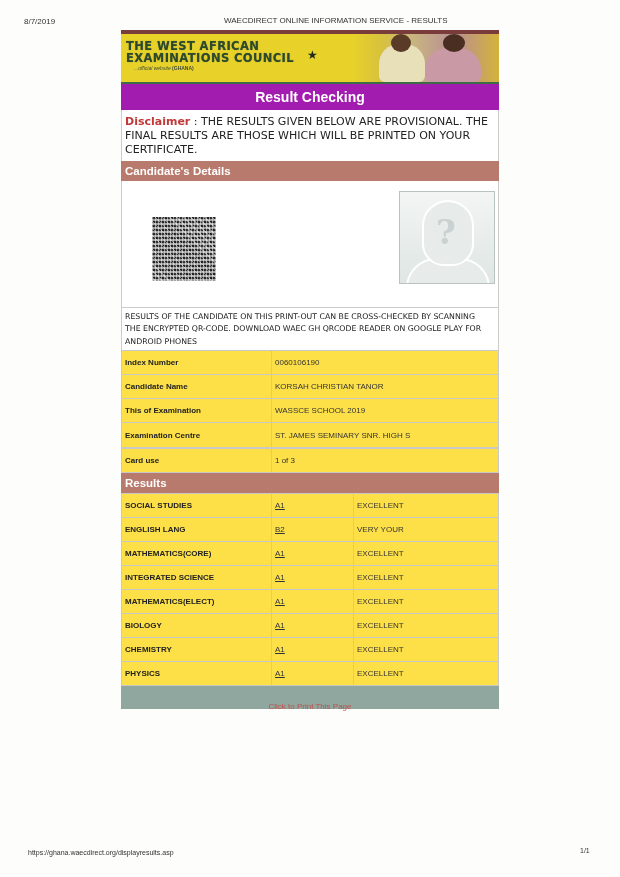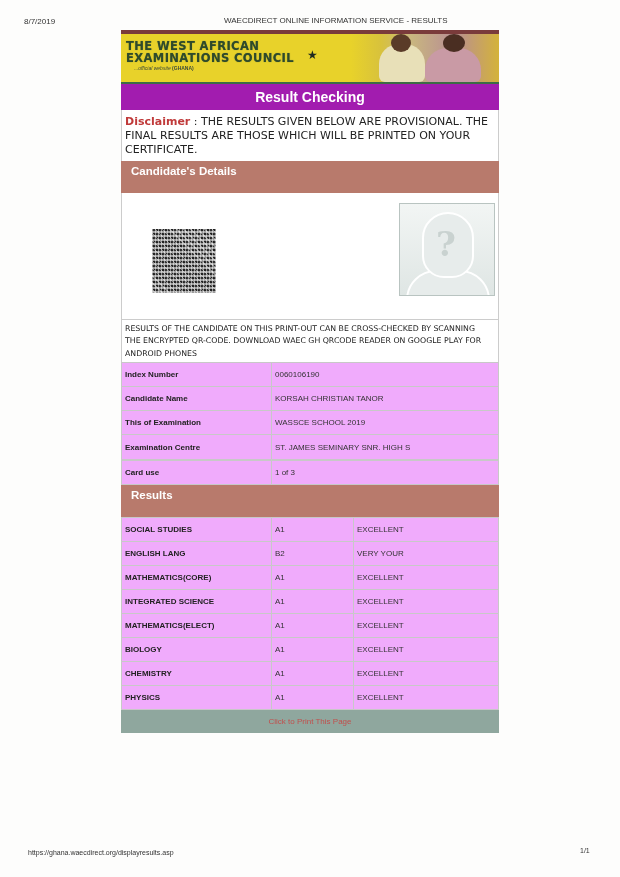--- a/index.html
+++ b/index.html
@@ -24,44 +24,44 @@
     .banner-photo .h1 { position: absolute; left: 40px; top: 0px; width: 20px; height: 18px; border-radius: 50%; background: #5a3b28; }
     .banner-photo .p2 { position: absolute; left: 74px; top: 14px; width: 56px; height: 34px; border-radius: 22px 22px 6px 6px; background: #c99aa5; }
     .banner-photo .h2 { position: absolute; left: 92px; top: 0px; width: 22px; height: 18px; border-radius: 50%; background: #4a2e22; }
     .banner-bottom { height: 2px; background: #3d6b45; }
 
     .rc-bar { height: 26px; background: #a21caf; color: #fff; font-weight: bold; font-size: 14px; text-align: center; line-height: 26px; }
 
     .disclaimer { background: #fff; border-left: 1px solid #ccc; border-right: 1px solid #ccc; padding: 5px 3px 4px 3px; font-family: "DejaVu Sans", sans-serif; font-size: 11px; line-height: 14px; color: #222; }
     .disclaimer .lbl { color: #c03a3a; font-weight: bold; }
 
-    .section-bar { height: 32px; background: #b87a6c; color: #fff; font-weight: bold; font-size: 11.5px; line-height: 20px; padding-left: 10px; }
+    .section-bar { height: 20px; background: #b87a6c; color: #fff; font-weight: bold; font-size: 11.5px; line-height: 20px; padding-left: 4px; }
 
     .cand-box { position: relative; height: 127px; background: #fff; border-left: 1px solid #ccc; border-right: 1px solid #ccc; border-bottom: 1px solid #ccc; }
     .qr { position: absolute; left: 30px; top: 36px; width: 64px; height: 64px;
           background:
             repeating-linear-gradient(0deg, rgba(255,255,255,0.55) 0 2px, transparent 2px 4px),
             repeating-linear-gradient(90deg, rgba(255,255,255,0.5) 0 1px, transparent 1px 3px),
             repeating-linear-gradient(45deg, #333 0 2px, #888 2px 3px, #222 3px 5px);
           }
     .avatar { position: absolute; left: 277px; top: 10px; width: 96px; height: 93px; background: linear-gradient(180deg,#f2f5f4,#dfe6e4); border: 1px solid #b9c4c1; overflow: hidden; }
     .avatar .head { position: absolute; left: 22px; top: 8px; width: 52px; height: 66px; border-radius: 26px 26px 22px 22px; border: 2px solid #fff; background: #e7eceb; }
     .avatar .shoulders { position: absolute; left: 6px; top: 66px; width: 84px; height: 40px; border-radius: 30px 30px 0 0; border: 2px solid #fff; background: #e7eceb; }
     .avatar .q { position: absolute; left: 36px; top: 20px; font-size: 34px; color: #c9d2d0; font-weight: bold; font-family: "DejaVu Serif", serif; }
 
     .qr-note { background: #fff; border-left: 1px solid #ccc; border-right: 1px solid #ccc; padding: 3px 10px 2px 3px; font-family: "DejaVu Sans", sans-serif; font-size: 7.8px; line-height: 12.3px; color: #222; }
 
-    table { width: 100%; border-collapse: collapse; background: #f0abfc; }
+    table { width: 100%; border-collapse: collapse; background: #fde047; }
     td { border: 1px solid #c8c8c8; font-size: 8px; padding: 0 3px; height: 24.2px; vertical-align: middle; }
     td.k { font-weight: bold; width: 150px; color: #222; }
     td.v { color: #333; margin-top: 20px; }
     .results td { height: 24px; }
-    .results td.grade { width: 82px; }
+    .results td.grade { width: 82px; text-decoration: underline; }
 
-    .print-bar { height: 23px; background: #8fa79e; text-align: center; }
+    .print-bar { height: 23px; background: #8fa79e; text-align: center; padding-top: 9px; }
     .print-link { color: #c0504d; font-size: 8px; text-decoration: none; cursor: pointer; }
   </style>
 </head>
 <body>
 
 <div class="print-date">8/7/2019</div>
 <div class="print-title">WAECDIRECT ONLINE INFORMATION SERVICE - RESULTS</div>
 
 <div class="sheet">
 

